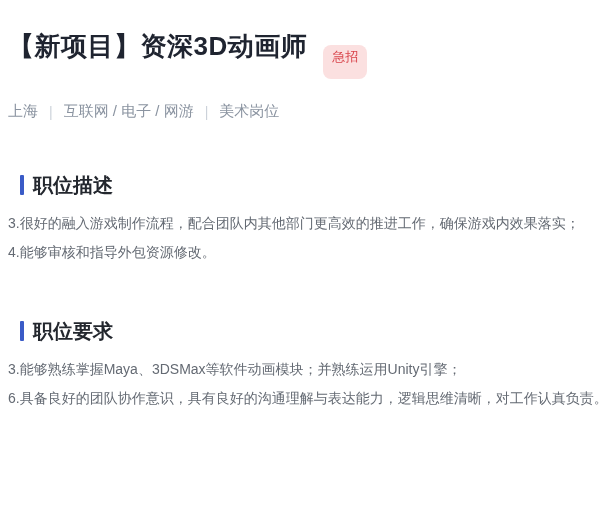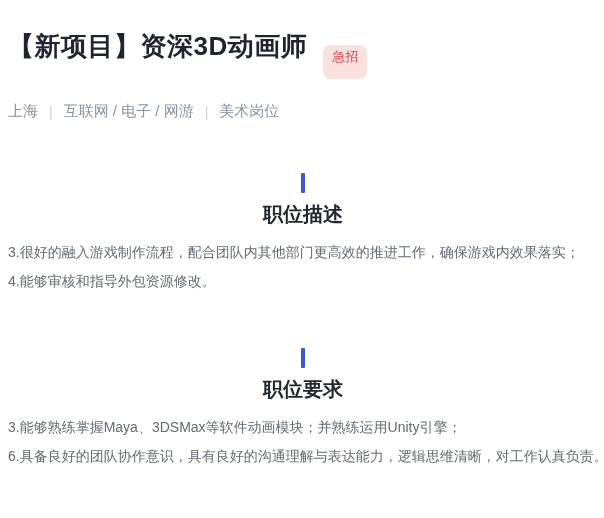--- a/index.html
+++ b/index.html
@@ -58,21 +58,20 @@
     transform: scaleY(1.1);
   }
   .section {
     margin-top: 52px;
   }
   .section-heading {
     display: flex;
     align-items: center;
     gap: 9px;
     margin: 12px;
-    flex-direction: column;
   }
   .heading-bar {
     width: 4px;
     height: 20px;
     background: var(--accent-blue, #3a5bc7);
     border-radius: 1px;
   }
   .section-heading-text {
     font-size: 20px;
     font-weight: 800;

